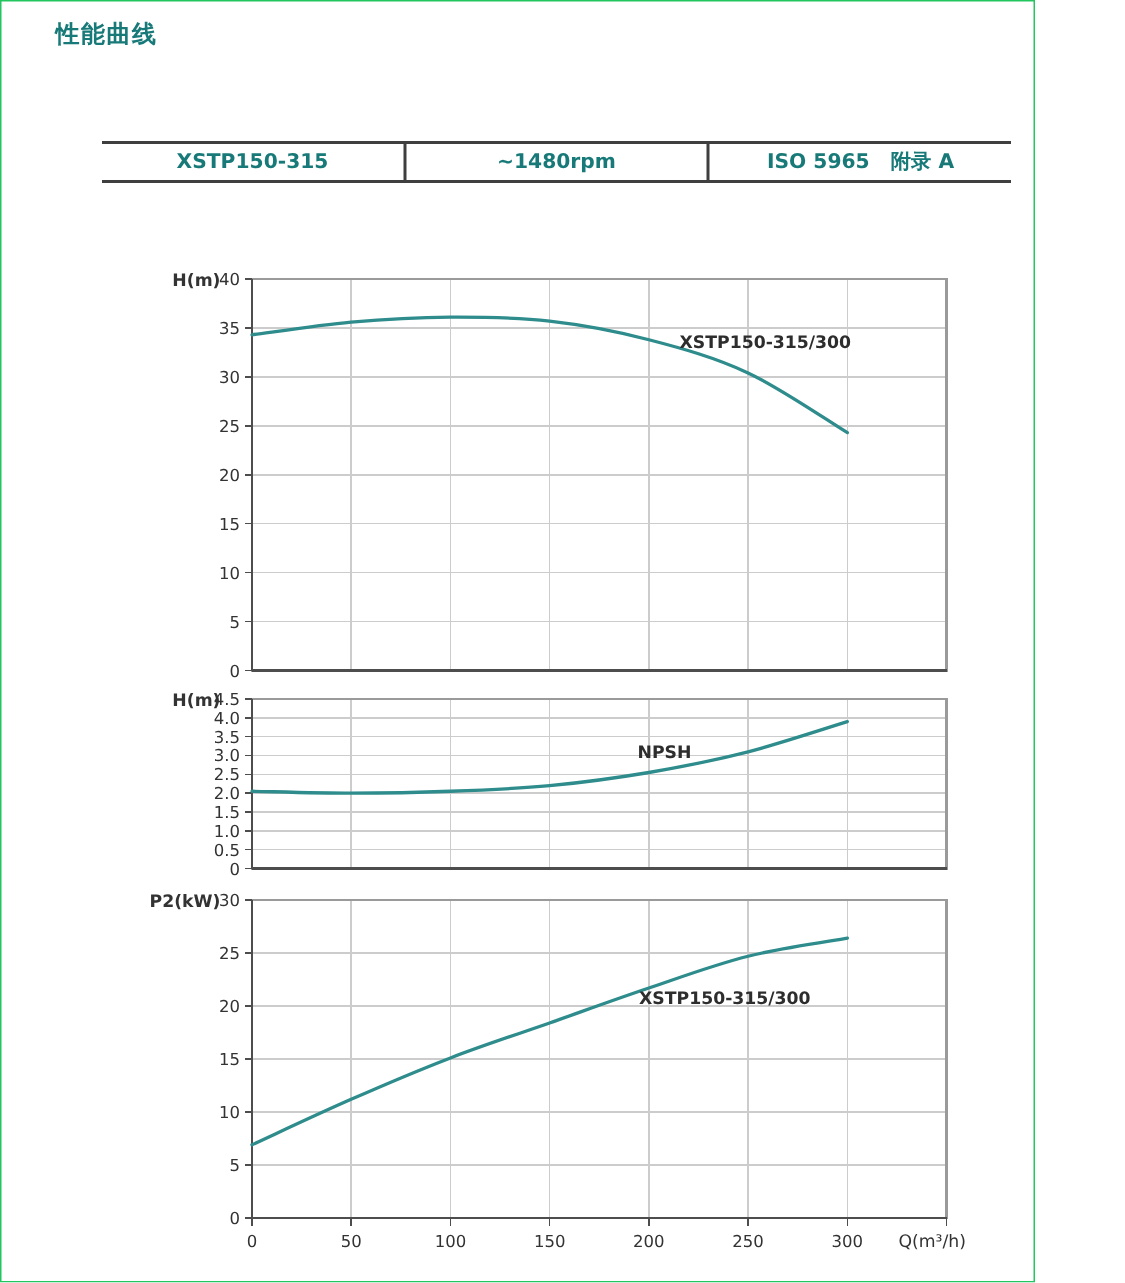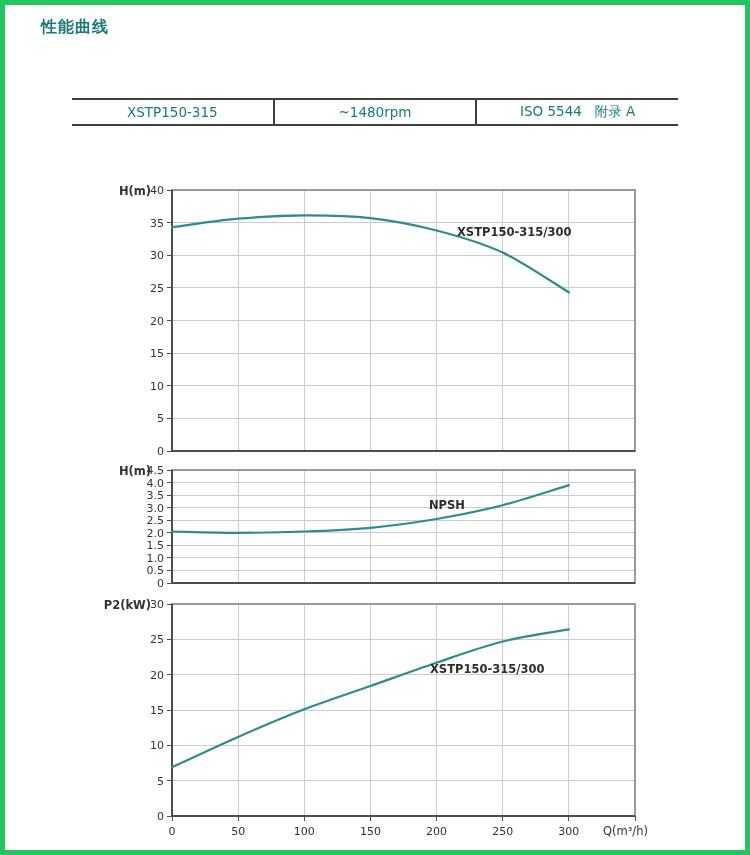--- a/index.html
+++ b/index.html
@@ -1,46 +1,46 @@
 <!DOCTYPE html>
 <html><head>
 <meta charset="utf-8">
 <style>
   html,body{margin:0;padding:0;background:#ffffff;}
   .page{
-    position:relative; width:750px; height:855px; background:#ffffff;
+    position:relative; width:690px; height:855px; background:#ffffff;
     font-family:"DejaVu Sans","Liberation Sans",sans-serif;
-    border:5px solid #22c55e; box-sizing:border-box; overflow:hidden;
+    border:1px solid #22c55e; box-sizing:border-box; overflow:hidden;
   }
   .title{
     position:absolute; left:36px; top:12px;
     font-size:16px; font-weight:bold; letter-spacing:1px; color:#187a78;
   }
   .spec-table{
     position:absolute; left:67px; top:93px; width:606px; height:24px;
     display:flex;
     border-top:2px solid #3f3f3f; border-bottom:2px solid #3f3f3f;
   }
   .spec-cell{
     flex:1 1 0; display:flex; align-items:center; justify-content:center;
-    font-size:13.5px; font-weight:normal; color:#187a78; white-space:pre;
+    font-size:13.5px; font-weight:bold; color:#187a78; white-space:pre;
   }
   .spec-cell + .spec-cell{ border-left:2px solid #3f3f3f;text-align:right; }
   #charts-svg{ position:absolute; left:0; top:0; pointer-events:none; }
 </style>
 </head>
 <body>
 
 <div class="page">
   <div class="title">性能曲线</div>
 
   <div class="spec-table">
     <div class="spec-cell">XSTP150-315</div>
     <div class="spec-cell">~1480rpm</div>
-    <div class="spec-cell">ISO 5544   附录 A</div>
+    <div class="spec-cell">ISO 5965   附录 A</div>
   </div>
 
   <svg id="charts-svg" width="750" height="855" viewBox="0 0 750 855">
       <g>
         <line x1="233.14285714285714" y1="185" x2="233.14285714285714" y2="446" stroke="#cccccc" stroke-width="1" shape-rendering="crispEdges"></line>
         <line x1="299.2857142857143" y1="185" x2="299.2857142857143" y2="446" stroke="#cccccc" stroke-width="1" shape-rendering="crispEdges"></line>
         <line x1="365.42857142857144" y1="185" x2="365.42857142857144" y2="446" stroke="#cccccc" stroke-width="1" shape-rendering="crispEdges"></line>
         <line x1="431.57142857142856" y1="185" x2="431.57142857142856" y2="446" stroke="#cccccc" stroke-width="1" shape-rendering="crispEdges"></line>
         <line x1="497.7142857142857" y1="185" x2="497.7142857142857" y2="446" stroke="#cccccc" stroke-width="1" shape-rendering="crispEdges"></line>
         <line x1="563.8571428571429" y1="185" x2="563.8571428571429" y2="446" stroke="#cccccc" stroke-width="1" shape-rendering="crispEdges"></line>

